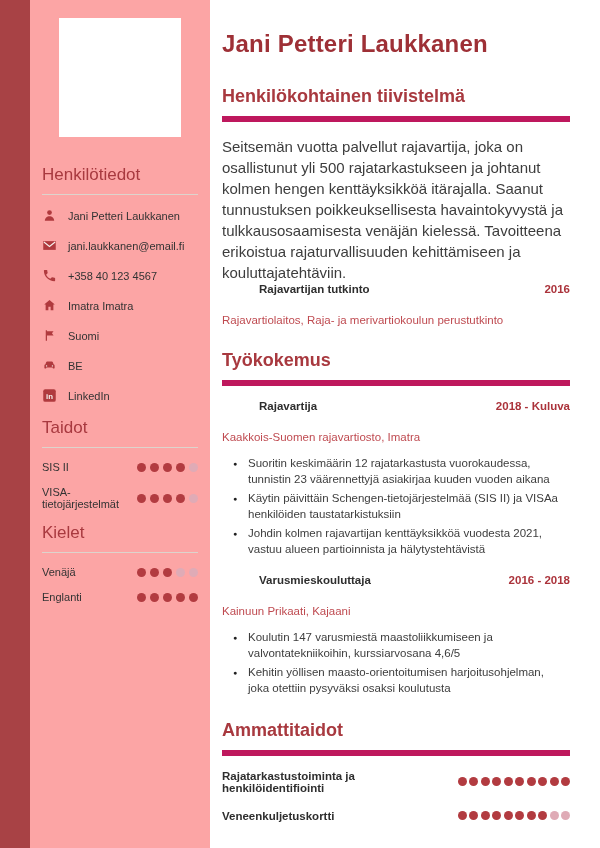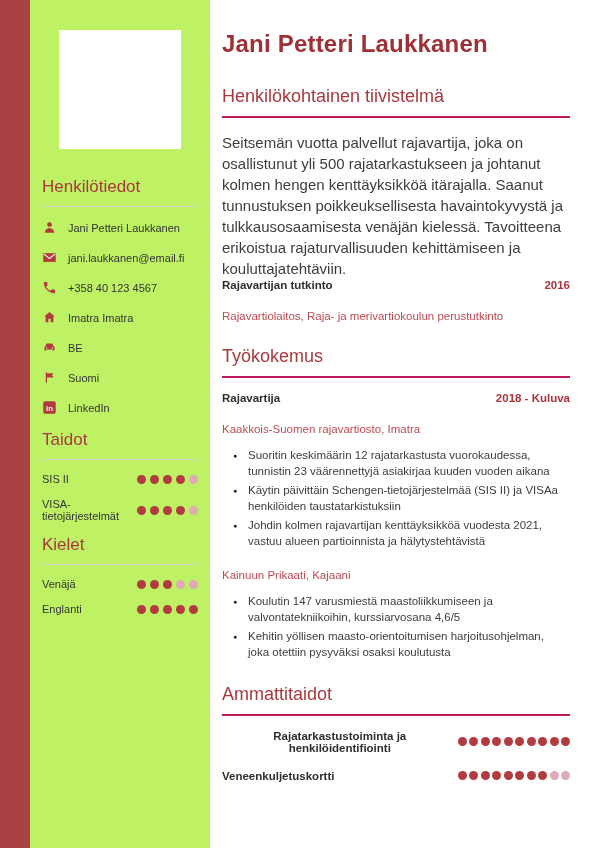--- a/index.html
+++ b/index.html
@@ -4,50 +4,50 @@
 <style>
   * { margin:0; padding:0; box-sizing:border-box; }
   html,body { background:#ffffff; }
   body { font-family:"Liberation Sans", sans-serif; }
   .page { position:relative; width:600px; height:848px; display:flex; background:#ffffff; overflow:hidden; }
 
   
   .redbar { width:30px; background:#a84245; flex:0 0 30px; }
 
   
-  .sidebar { width:180px; flex:0 0 180px; background:#bef264; padding:30px 12px 20px; }
+  .sidebar { width:180px; flex:0 0 180px; background:#fca5a5; padding:18px 12px 20px; }
   .photo { width:122px; height:119px; background:#ffffff; margin:0 auto 28px; }
   .side-heading { font-size:17px; font-weight:400; color:#a8393f; padding-bottom:9px; border-bottom:1px solid #ddd4cd; margin-bottom:13px; }
   .side-section { margin-top:0; }
   .contact-row { display:flex; align-items:center; height:15px; margin-bottom:15px; }
   .cicon { width:15px; height:15px; margin-right:11px; flex:0 0 15px; display:flex; }
   .cicon svg { width:15px; height:15px; }
   .ctext { font-size:11px; color:#333333; white-space:nowrap; }
   .skill-row { display:flex; justify-content:space-between; align-items:center; margin-bottom:13px; }
   .skill-label { font-size:11px; color:#333333; }
   .dots { display:flex; gap:4px; }
   .dots .dot { width:9px; height:9px; border-radius:50%; }
   .dot.filled { background:#b23b40; }
   .dot.empty { background:#dfabb6; }
 
   
   .main { flex:1 1 auto; padding:30px 30px 20px 12px; }
   .name { font-size:24px; font-weight:bold; color:#9e3036; letter-spacing:.2px; margin-bottom:28px; }
-  .m-heading { font-size:18px; font-weight:400; color:#a8393f; padding-bottom:9px; border-bottom:2px solid #be185d; margin:24px 0 14px; }
+  .m-heading { font-size:18px; font-weight:700; color:#a8393f; padding-bottom:9px; border-bottom:6px solid #be185d; margin:24px 0 14px; }
   .m-heading.first { margin-top:0; }
   .summary { font-size:15px; line-height:1.4; color:#3d3d3d; }
   .entry { margin-bottom:6px; }
-  .entry-head { display:flex; justify-content:space-between; align-items:center; }
+  .entry-head { display:flex; justify-content:space-between; align-items:center;margin-left:37px; }
   .entry-title { font-size:11.5px; font-weight:bold; color:#2e2e2e; }
   .entry-date { font-size:11.5px; font-weight:bold; color:#ab333b; }
   .entry-sub { font-size:11.5px; color:#bf4a50; margin-top:19px; }
   ul.bullets { list-style:none; margin:12px 8px 16px; }
   ul.bullets li { position:relative; font-size:11.5px; line-height:1.4; color:#3d3d3d; padding-left:18px; margin-bottom:3px; }
   ul.bullets li::before { content:"\25CF"; position:absolute; left:3px; top:4px; font-size:7px; color:#1f1f1f; }
-  .pskill-row { display:flex; justify-content:space-between; align-items:center; margin-bottom:16px;text-align:center; }
+  .pskill-row { display:flex; justify-content:space-between; align-items:center; margin-bottom:16px; }
   .pskill-label { font-size:11.5px; font-weight:bold; color:#2e2e2e; }
   .pskill-row .dots { gap:2.5px; }
 </style>
 </head>
 <body>
 
 <div class="page">
 
   <div class="redbar"></div>
 
@@ -86,35 +86,35 @@
       <span class="cicon">
         <svg viewBox="0 0 24 24" fill="#b03a3e">
             <path d="M12 3.2l8.5 7.3h-2.3v9h-4.4v-5.6h-3.6v5.6H5.8v-9H3.5z"></path>
           </svg>
       </span>
       <span class="ctext">Imatra Imatra</span>
     </div>
     <div class="contact-row">
       <span class="cicon">
         <svg viewBox="0 0 24 24" fill="#b03a3e">
+            <path d="M6 3.5h2v17H6z"></path>
+            <path d="M8 5h10.5l-2.6 3.5 2.6 3.5H8z"></path>
+          </svg>
+      </span>
+      <span class="ctext">Suomi</span>
+    </div>
+    <div class="contact-row">
+      <span class="cicon">
+        <svg viewBox="0 0 24 24" fill="#b03a3e">
             <path d="M5.5 10l1.3-3.6c.2-.6.8-1 1.4-1h7.6c.6 0 1.2.4 1.4 1L18.5 10c1 .3 1.7 1.2 1.7 2.2V16c0 .4-.3.8-.8.8h-1.5c-.4 0-.8-.3-.8-.8v-.8H6.9v.8c0 .4-.3.8-.8.8H4.6c-.4 0-.8-.3-.8-.8v-3.8c0-1 .7-1.9 1.7-2.2z"></path>
             <circle cx="7.3" cy="12.6" r="1.1" fill="#f5f1ed"></circle>
             <circle cx="16.7" cy="12.6" r="1.1" fill="#f5f1ed"></circle>
           </svg>
       </span>
       <span class="ctext">BE</span>
-    </div>
-    <div class="contact-row">
-      <span class="cicon">
-        <svg viewBox="0 0 24 24" fill="#b03a3e">
-            <path d="M6 3.5h2v17H6z"></path>
-            <path d="M8 5h10.5l-2.6 3.5 2.6 3.5H8z"></path>
-          </svg>
-      </span>
-      <span class="ctext">Suomi</span>
     </div>
     <div class="contact-row">
       <span class="cicon">
         <svg viewBox="0 0 24 24">
             <rect x="2" y="2" width="20" height="20" rx="3" fill="#b03a3e"></rect>
             <text x="12" y="17" text-anchor="middle" font-size="12.5" font-weight="bold" fill="#f5f1ed" font-family="Liberation Sans, sans-serif">in</text>
           </svg>
       </span>
       <span class="ctext">LinkedIn</span>
     </div>
@@ -189,20 +189,24 @@
         <span class="entry-date">2018 - Kuluva</span>
       </div>
       <div class="entry-sub">Kaakkois-Suomen rajavartiosto, Imatra</div>
       <ul class="bullets">
         <li>Suoritin keskimäärin 12 rajatarkastusta vuorokaudessa, tunnistin 23 väärennettyjä asiakirjaa kuuden vuoden aikana</li>
         <li>Käytin päivittäin Schengen-tietojärjestelmää (SIS II) ja VISAa henkilöiden taustatarkistuksiin</li>
         <li>Johdin kolmen rajavartijan kenttäyksikköä vuodesta 2021, vastuu alueen partioinnista ja hälytystehtävistä</li>
       </ul>
     </div>
     <div class="entry">
+      <div class="entry-head">
+        <span class="entry-title">Varusmieskouluttaja</span>
+        <span class="entry-date">2016 - 2018</span>
+      </div>
       <div class="entry-sub">Kainuun Prikaati, Kajaani</div>
       <ul class="bullets">
         <li>Koulutin 147 varusmiestä maastoliikkumiseen ja valvontatekniikoihin, kurssiarvosana 4,6/5</li>
         <li>Kehitin yöllisen maasto-orientoitumisen harjoitusohjelman, joka otettiin pysyväksi osaksi koulutusta</li>
       </ul>
     </div>
 
     <h2 class="m-heading">Ammattitaidot</h2>
     <div class="pskill-row">
       <span class="pskill-label">Rajatarkastustoiminta ja henkilöidentifiointi</span>

